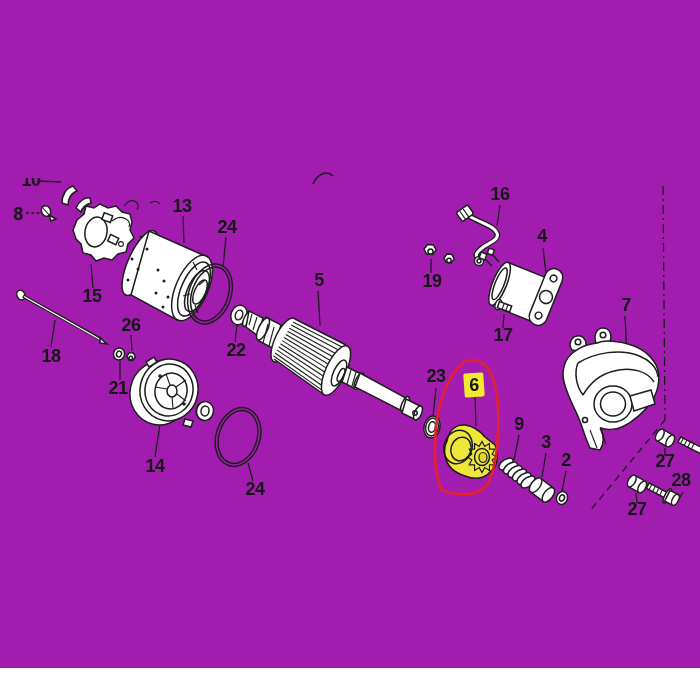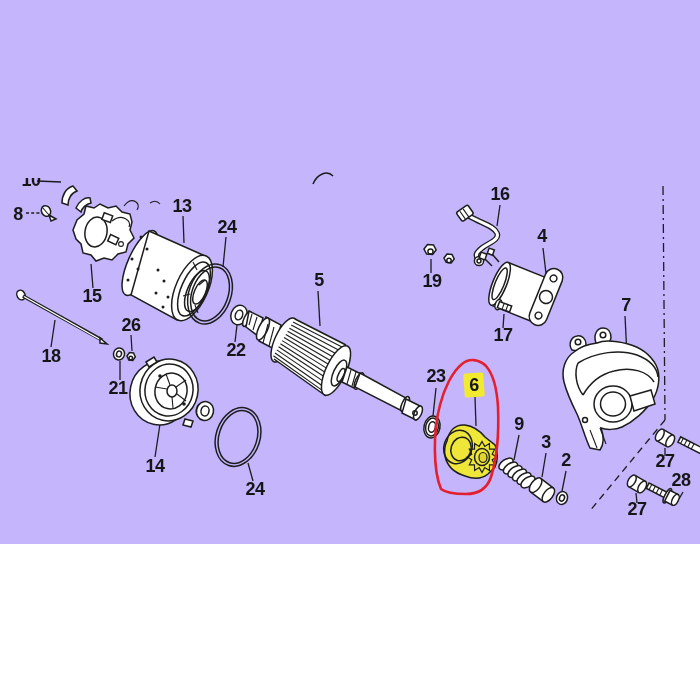--- a/index.html
+++ b/index.html
@@ -1,16 +1,16 @@
 <!DOCTYPE html>
 <html><head>
 <meta charset="utf-8">
 <style>
   html,body{margin:0;padding:0;background:#fff;}
-  .stage{position:relative;width:700px;height:544px;background:#c4b5fd;overflow:hidden;
+  .stage{position:relative;width:700px;height:668px;background:#a21caf;overflow:hidden;
          font-family:"Liberation Sans",sans-serif;}
   svg{position:absolute;left:0;top:0;}
   .lbl{font-family:"Liberation Sans",sans-serif;font-size:18px;font-weight:700;
        fill:#161616;text-anchor:middle;letter-spacing:-0.5px;}
   .ln{stroke:#1d1d1d;stroke-width:1.3;fill:none;}
   .pt{stroke:#1d1d1d;stroke-width:1.5;fill:#ffffff;}
   .ptn{stroke:#1d1d1d;stroke-width:1.5;fill:none;}
   .thin{stroke:#1d1d1d;stroke-width:1.1;fill:none;}
   .dot{fill:#1d1d1d;stroke:none;}
 </style>

